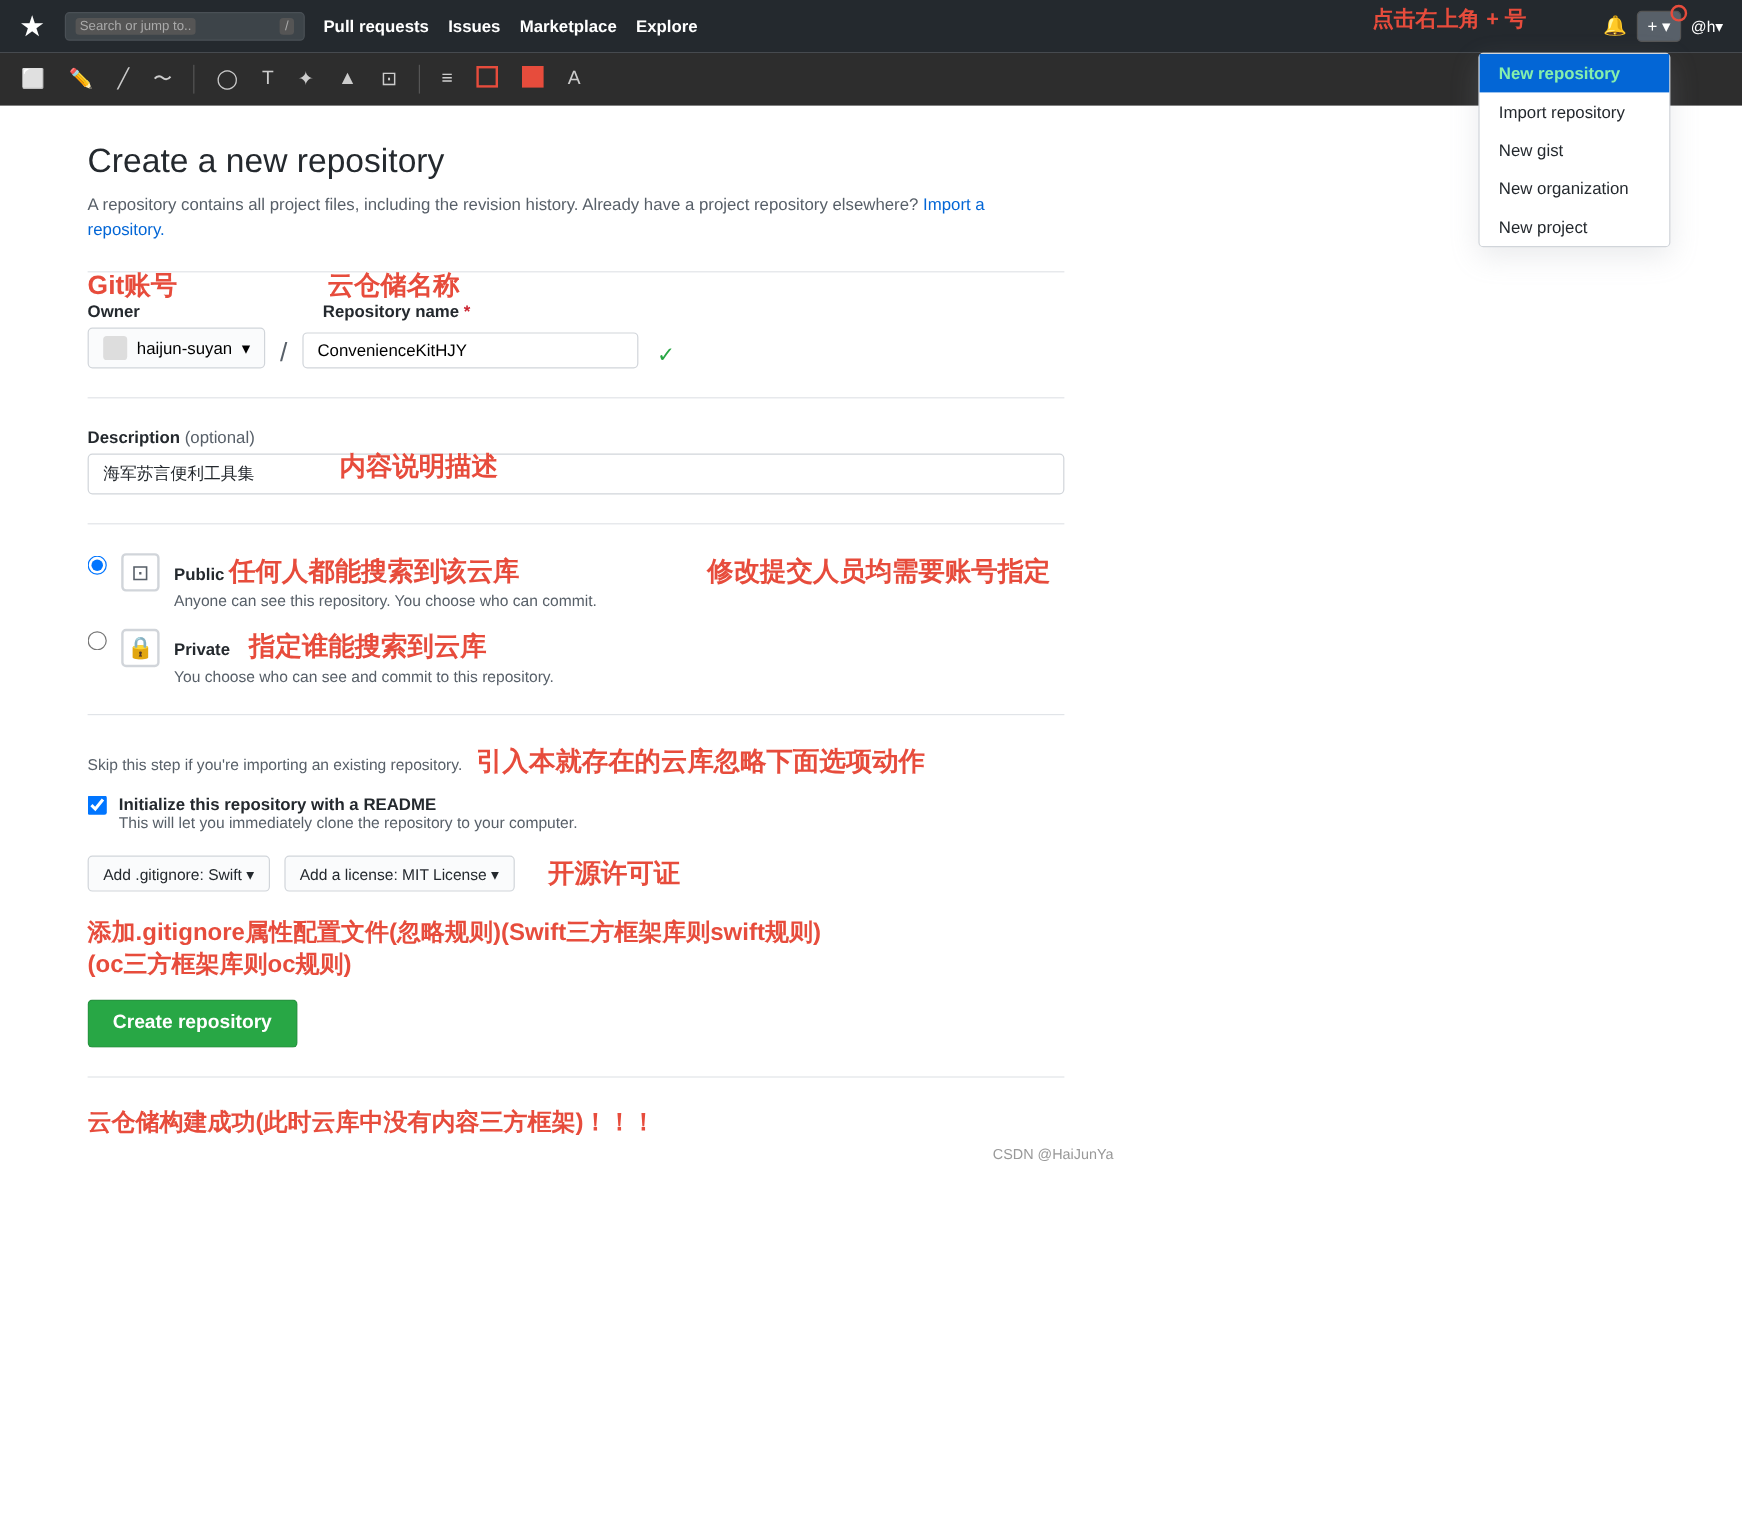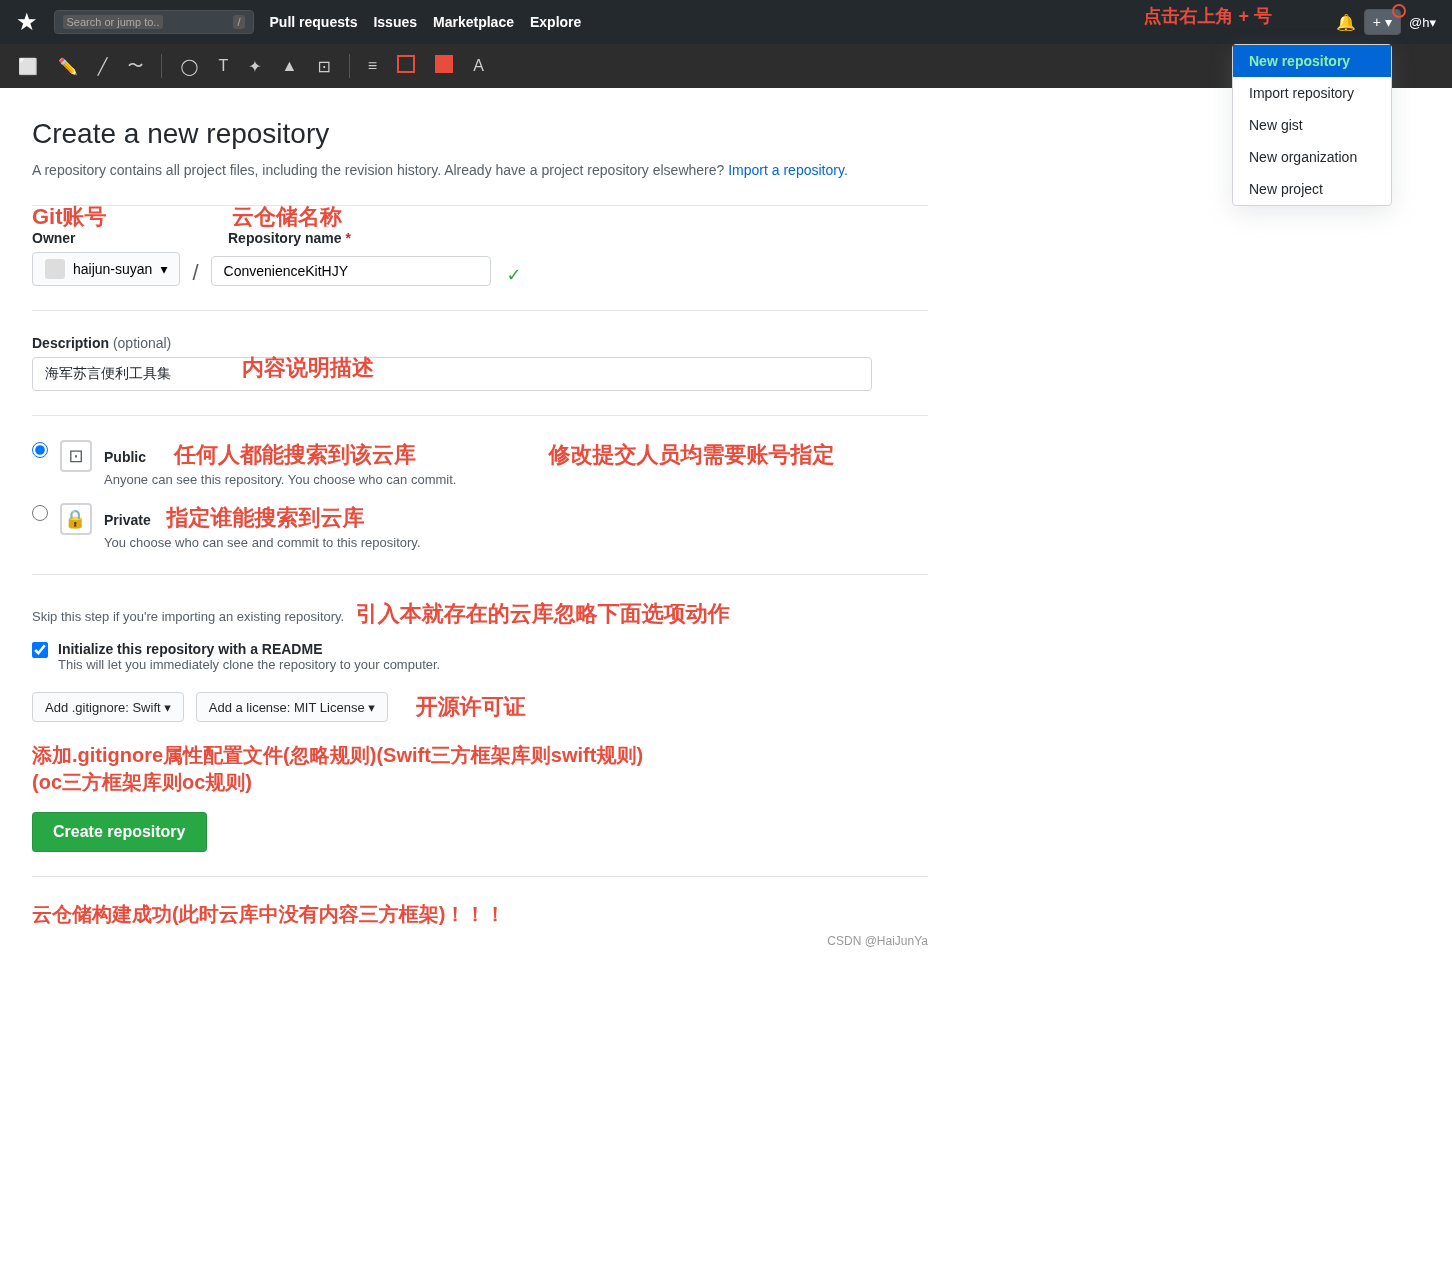--- a/index.html
+++ b/index.html
@@ -85,21 +85,21 @@
       cursor: pointer;
       padding: 4px 6px;
       border-radius: 3px;
     }
     .annotation-separator { width: 1px; height: 24px; background: #555; margin: 0 4px; }
     .ann-red-square { width: 18px; height: 18px; border: 2px solid #e74c3c; display: inline-block; }
     .ann-red-filled { width: 18px; height: 18px; background: #e74c3c; display: inline-block; }
 
     
     .main-content {
-      padding: 30px 32px;
+      padding: 30px 73px;
       max-width: 960px;
       position: relative;
     }
     .page-title { font-size: 28px; font-weight: 400; color: #24292e; margin-bottom: 10px; }
     .page-subtitle { font-size: 14px; color: #586069; line-height: 1.5; }
     .page-subtitle a { color: #0366d6; text-decoration: none; }
 
     .divider { border: none; border-top: 1px solid #e1e4e8; margin: 24px 0; }
 
     
@@ -358,21 +358,21 @@
     
     <div class="visibility-section">
       <div style="position:relative;">
 
         <div class="radio-option">
           <input type="radio" name="visibility" checked="" style="">
           <div class="radio-icon public">⊡</div>
           <div>
             <div>
               <span class="radio-label">Public</span>
-              <span class="cn-public" style="margin-left:24px;">任何人都能搜索到该云库</span>
+              <span class="cn-public" style="margin-left:0;">任何人都能搜索到该云库</span>
             </div>
             <div class="radio-desc">Anyone can see this repository. You choose who can commit.</div>
           </div>
 
           <span class="cn-modify" style="margin-left: 80px; color:#e74c3c;">修改提交人员均需要账号指定</span>
         </div>
 
         <div class="radio-option">
           <input type="radio" name="visibility" style="">
           <div class="radio-icon private">🔒</div>

